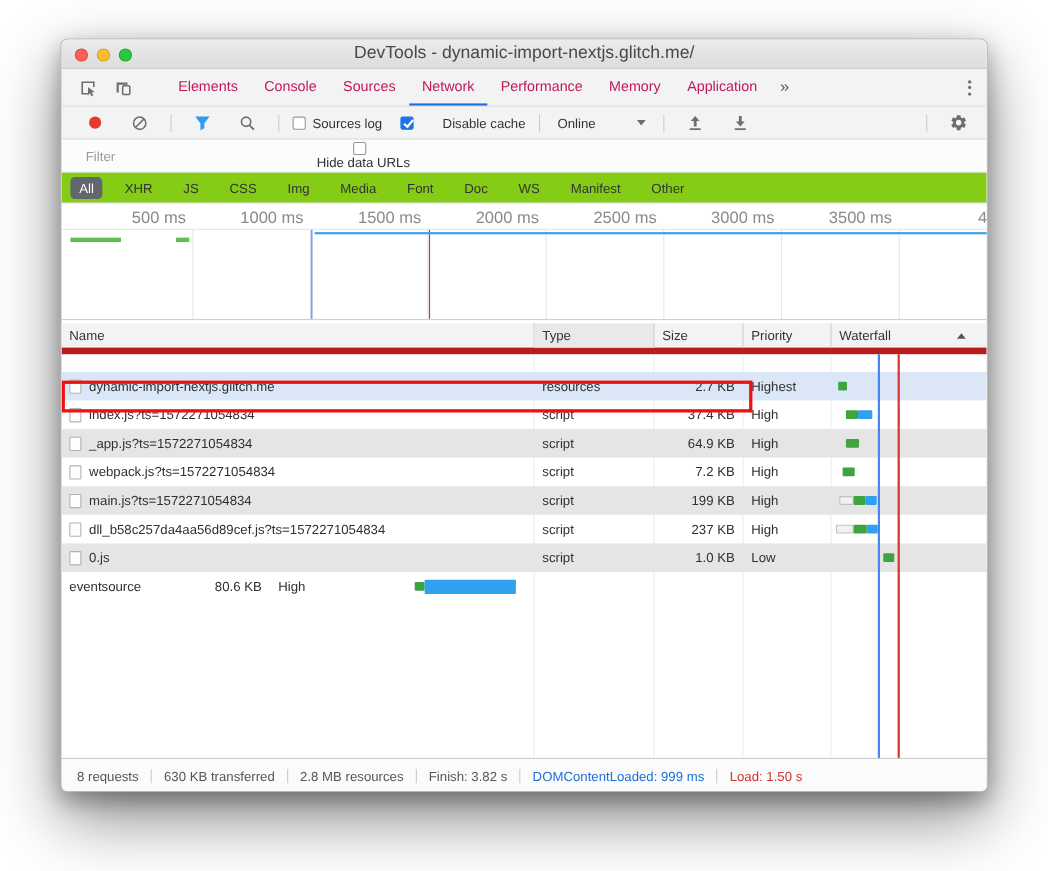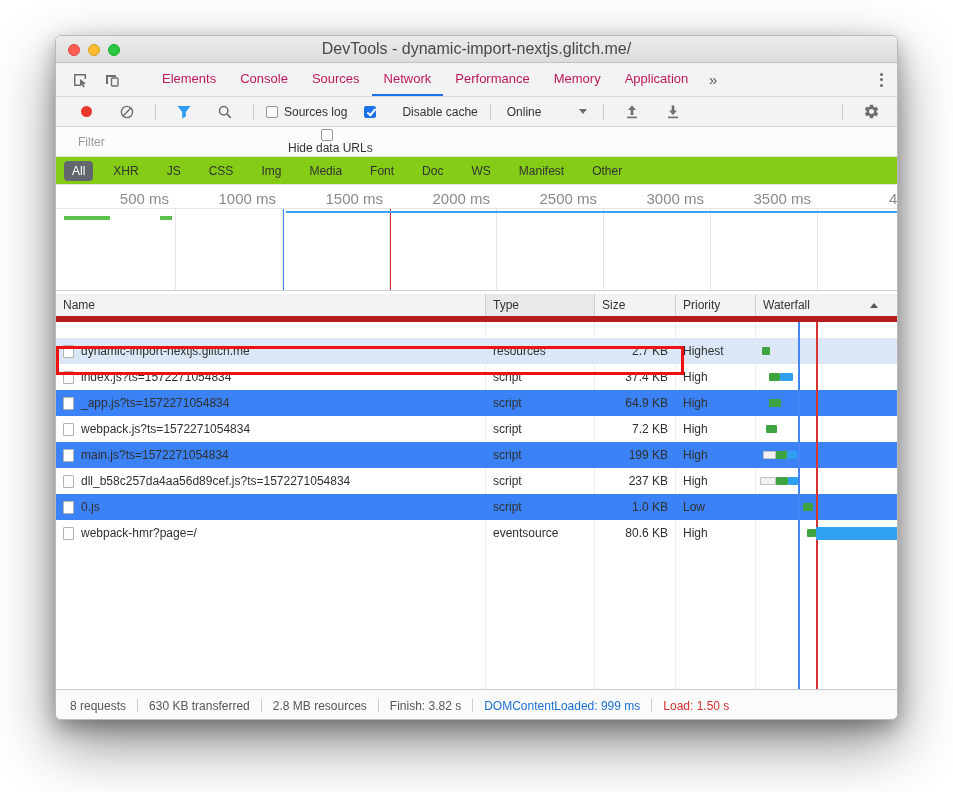--- a/index.html
+++ b/index.html
@@ -93,21 +93,21 @@
   .th.t-name { width:430px; }
   .th.t-type { width:109px; background:#e9e9e9; }
   .th.t-size { width:81px; }
   .th.t-priority { width:80px; }
   .th.t-waterfall { flex:1; border-right:none; justify-content:space-between; }
   .caret-up { width:0; height:0; border-left:4px solid transparent; border-right:4px solid transparent;
     border-bottom:5px solid #555; margin-right:12px; }
   .colline { position:absolute; top:28px; bottom:0; width:1px; background:#ededed; }
   .rows { position:absolute; top:12px; left:0; right:0;margin-top:32px; }
   .row { display:flex; height:26px; font-size:12px; color:#303030; align-items:stretch; }
-  .row.odd { background:#3b82f6; }
+  .row.odd { background:#e5e5e5; }
   .row.selected { background:#dbe7f7; }
   .cell { display:flex; align-items:center; overflow:hidden; white-space:nowrap; }
   .c-name { width:430px; padding-left:7px; }
   .c-type { width:109px; padding-left:7px; }
   .c-size { width:81px; justify-content:flex-end; padding-right:8px; }
   .c-priority { width:80px; padding-left:7px; }
   .c-wf { flex:1; position:relative; }
   .doc-icon { width:11px; height:13px; border:1px solid #b3b3b3; background:#fdfdfd; border-radius:1px;
     margin-right:7px; flex:none; }
   .seg { position:absolute; top:9px; height:8px; z-index:2; border-radius:1px; }
@@ -406,24 +406,20 @@
               <span>0.js</span>
             </div>
             <div class="cell c-type">script</div>
             <div class="cell c-size">1.0 KB</div>
             <div class="cell c-priority">Low</div>
             <div class="cell c-wf">
               <i class="seg green" style="left: 47px; width: 10px;"></i>
             </div>
           </div>
           <div class="row">
-            <div class="cell c-name">
-              <i class="doc-icon"></i>
-              <span>webpack-hmr?page=/</span>
-            </div>
             <div class="cell c-type">eventsource</div>
             <div class="cell c-size">80.6 KB</div>
             <div class="cell c-priority">High</div>
             <div class="cell c-wf">
               <i class="seg green" style="left: 51px; width: 9px;"></i>
               <i class="seg blue tall" style="left: 60px; width: 83px;"></i>
             </div>
           </div>
         </div>
       <div class="red-annotation"></div>

